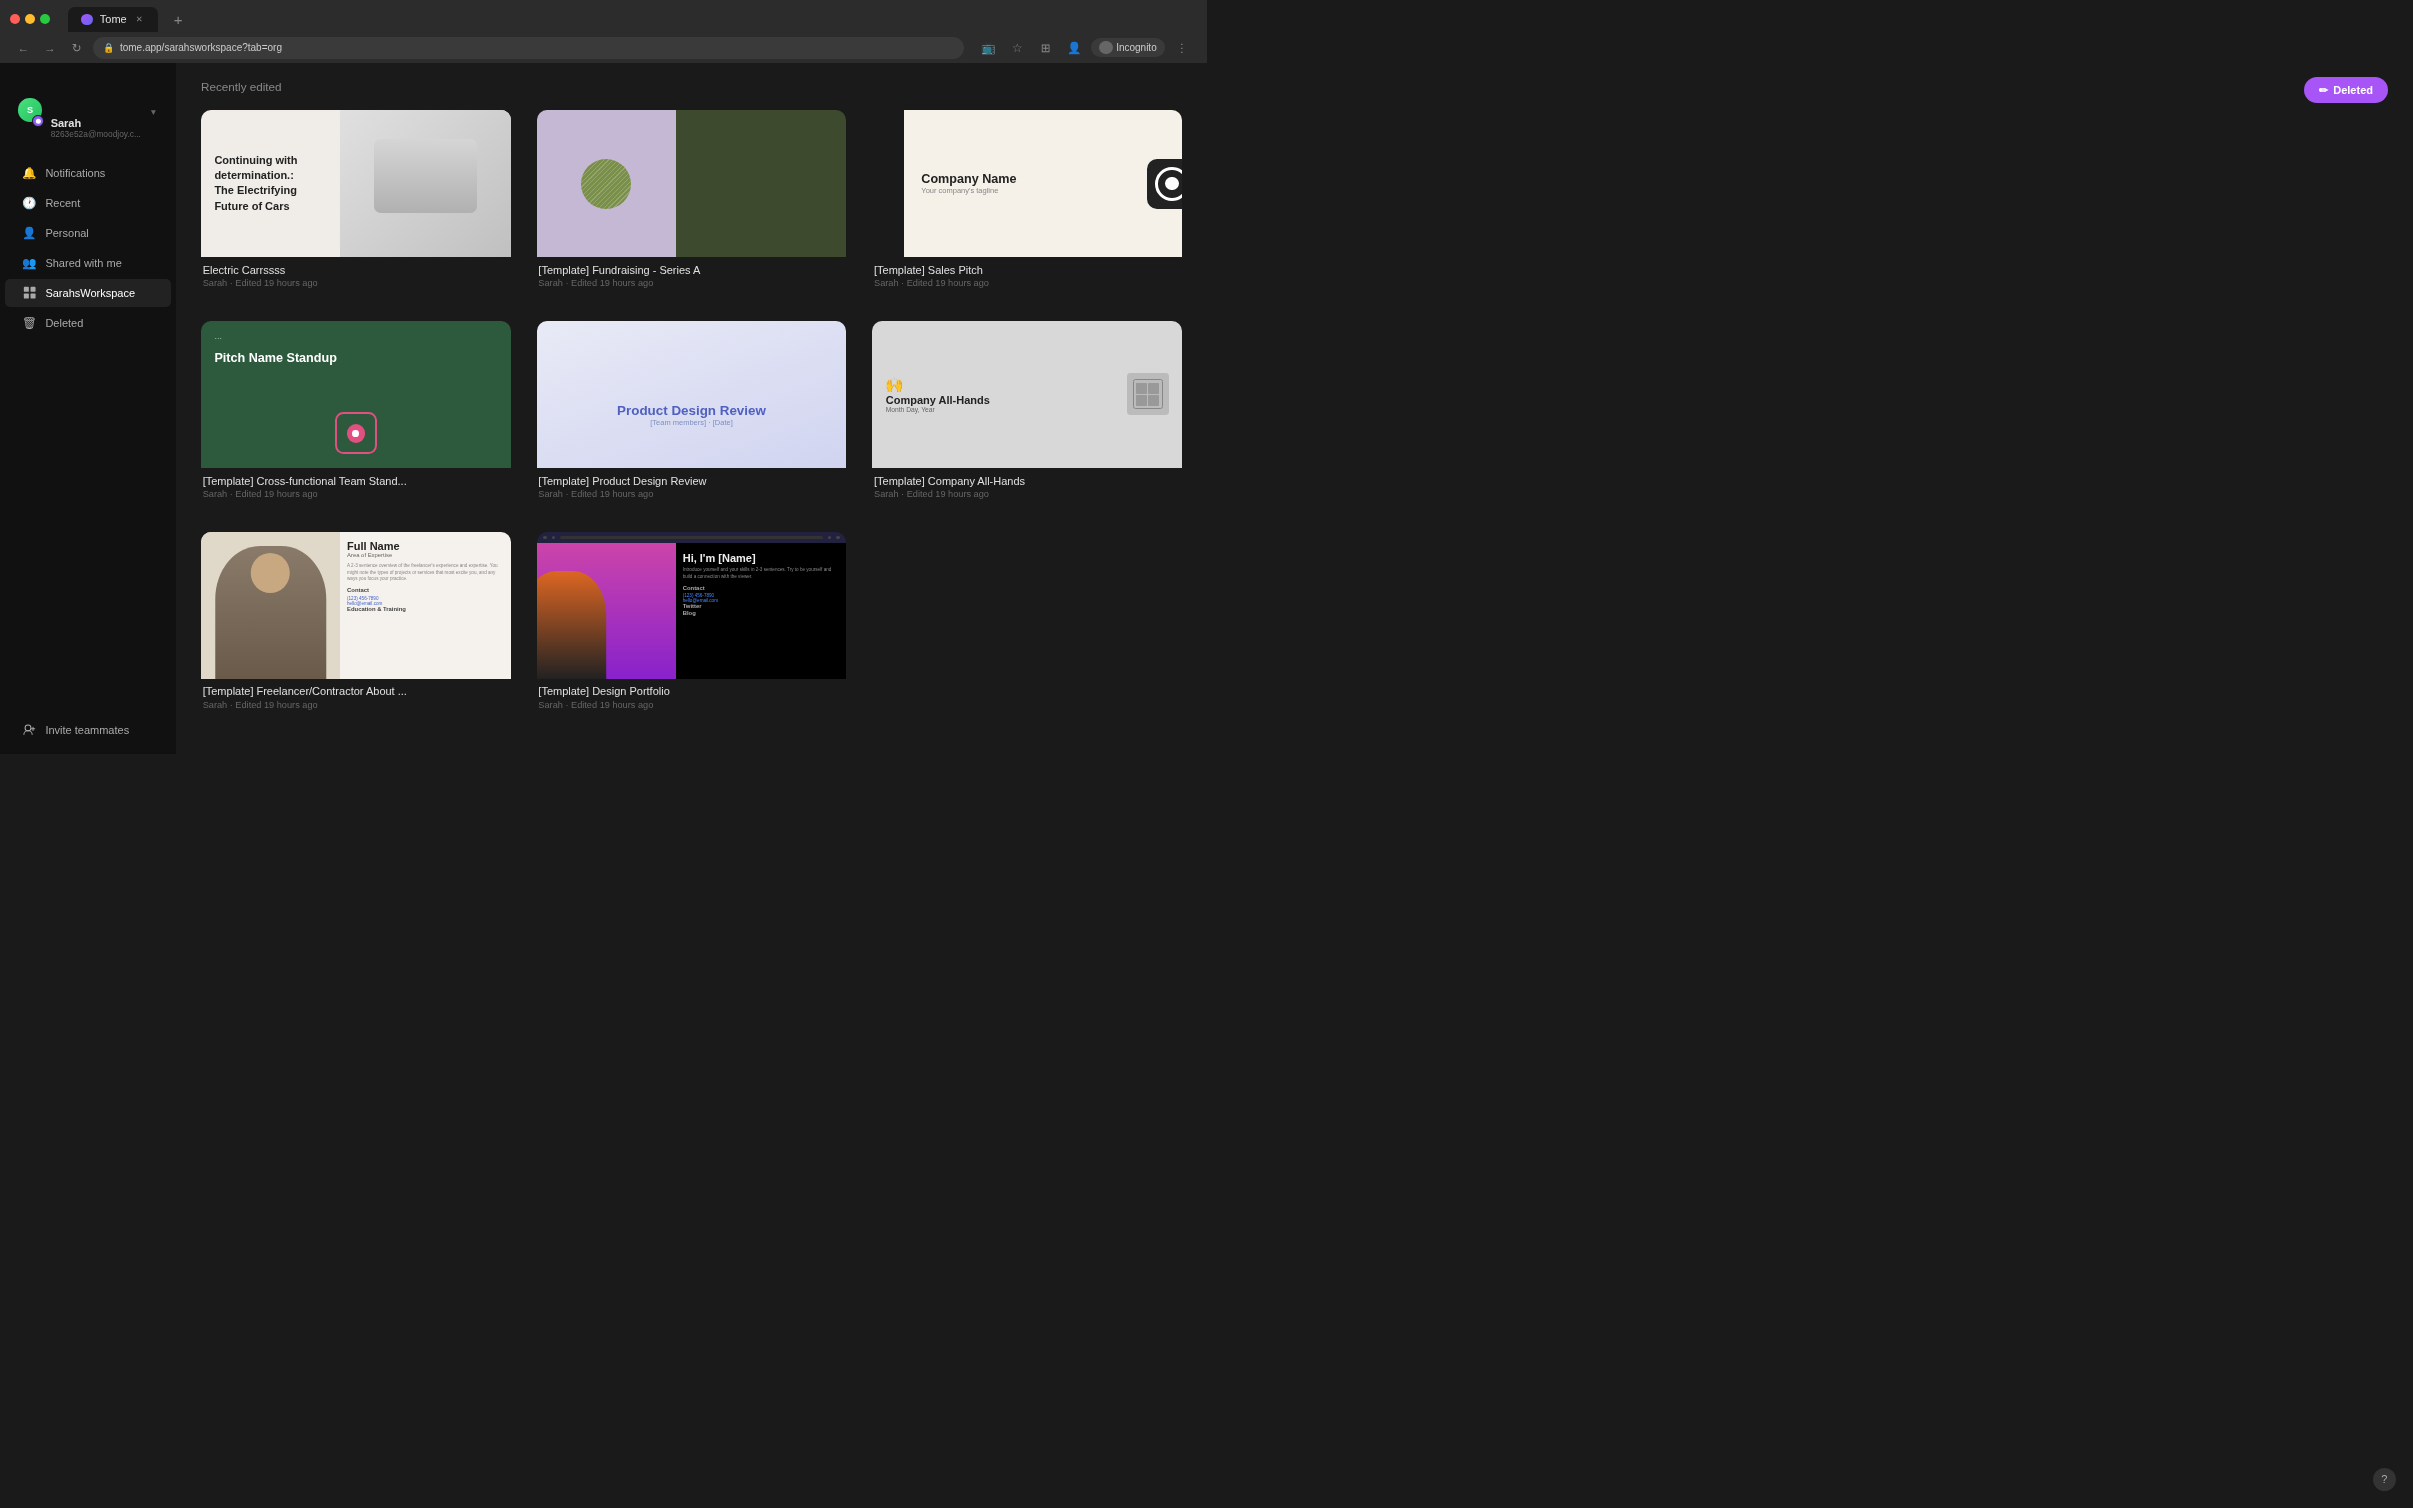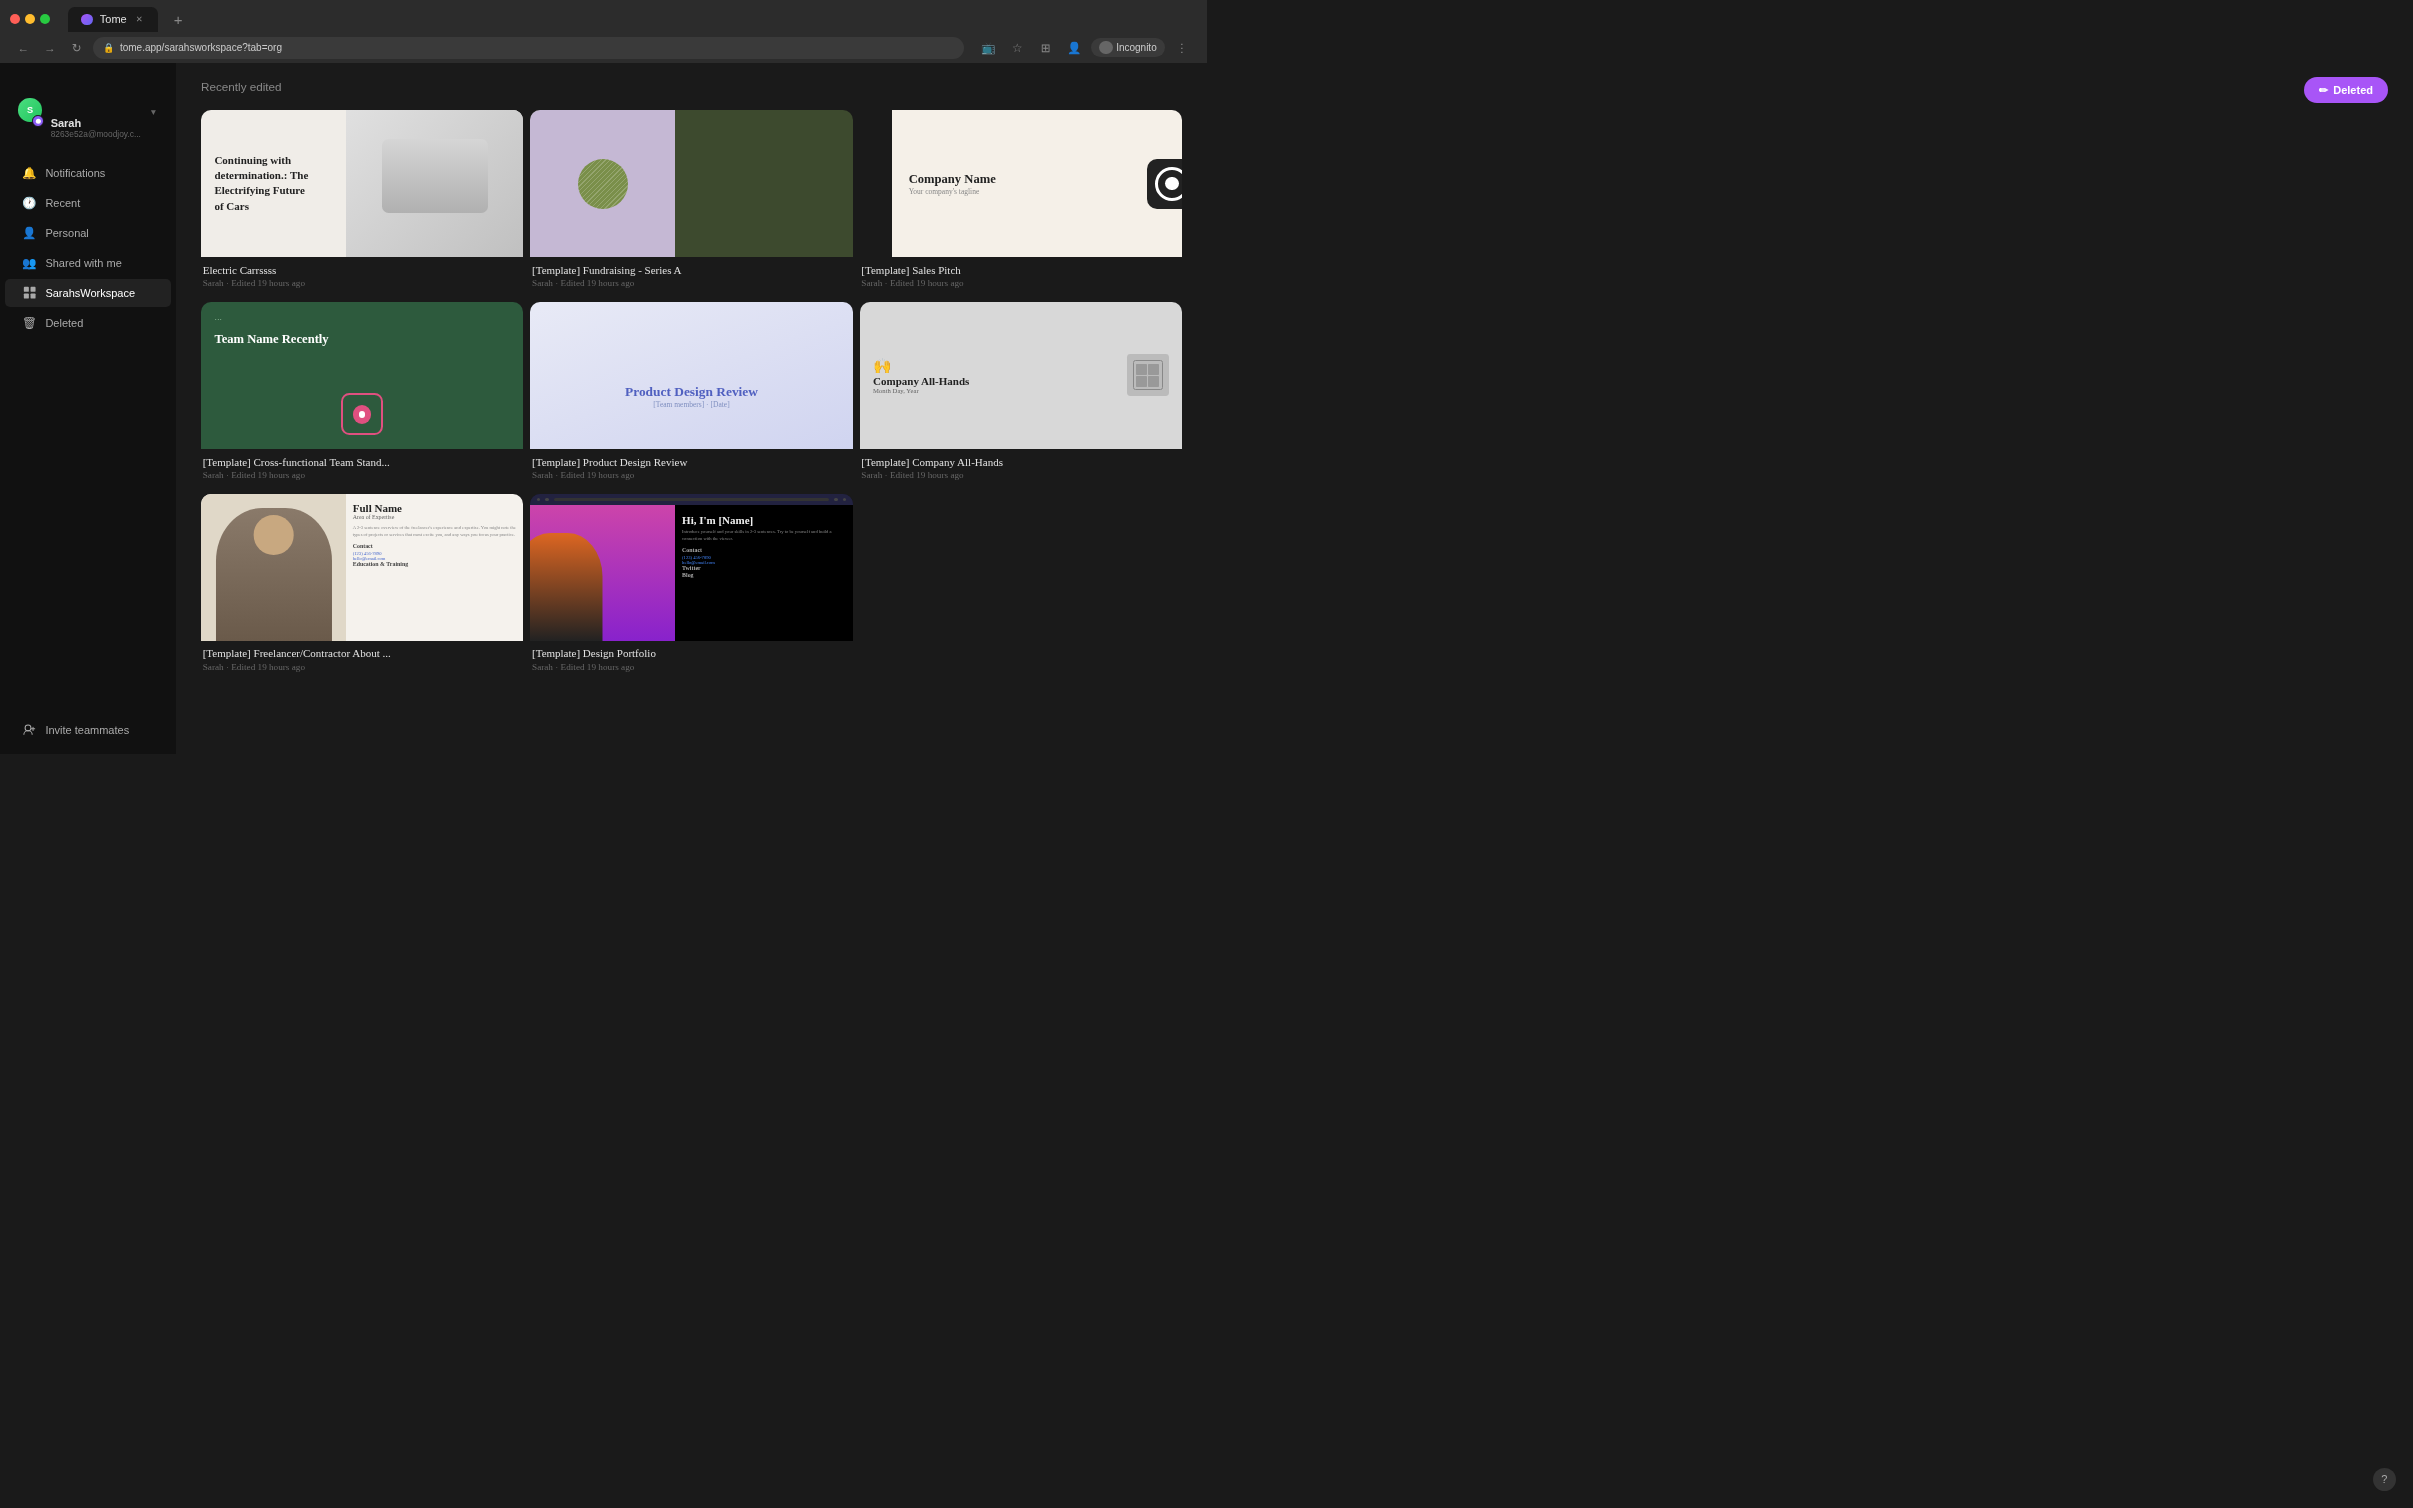--- a/index.html
+++ b/index.html
@@ -248,22 +248,21 @@
     }
     .section-title {
       font-size: 11.7px;
       color: #888;
       margin-bottom: 17px;
       font-weight: 400;
     }
     .cards-grid {
       display: grid;
       grid-template-columns: repeat(3, 1fr);
-      gap: 7px;
-      font-family: Liberation Serif, serif;
+      gap: 26px;
     }
     .card {
       border-radius: 10px;
       overflow: hidden;
       cursor: pointer;
     }
     .card-thumbnail {
       width: 100%;
       height: 147px;
       position: relative;
@@ -866,21 +865,21 @@
         </div>
         <div class="card-info">
           <div class="card-title">[Template] Sales Pitch</div>
           <div class="card-meta">Sarah · Edited 19 hours ago</div>
         </div>
       </div>
 
       <div class="card">
         <div class="card-thumbnail thumb-standup">
           <div class="thumb-standup-badge">···</div>
-          <div class="thumb-standup-title">Team Name Recently</div>
+          <div class="thumb-standup-title">Pitch Name Standup</div>
           <div class="thumb-standup-logo">
             <div class="inner-circle-logo">
               <div class="inner-dot"></div>
             </div>
           </div>
         </div>
         <div class="card-info">
           <div class="card-title">[Template] Cross-functional Team Stand...</div>
           <div class="card-meta">Sarah · Edited 19 hours ago</div>
         </div>

